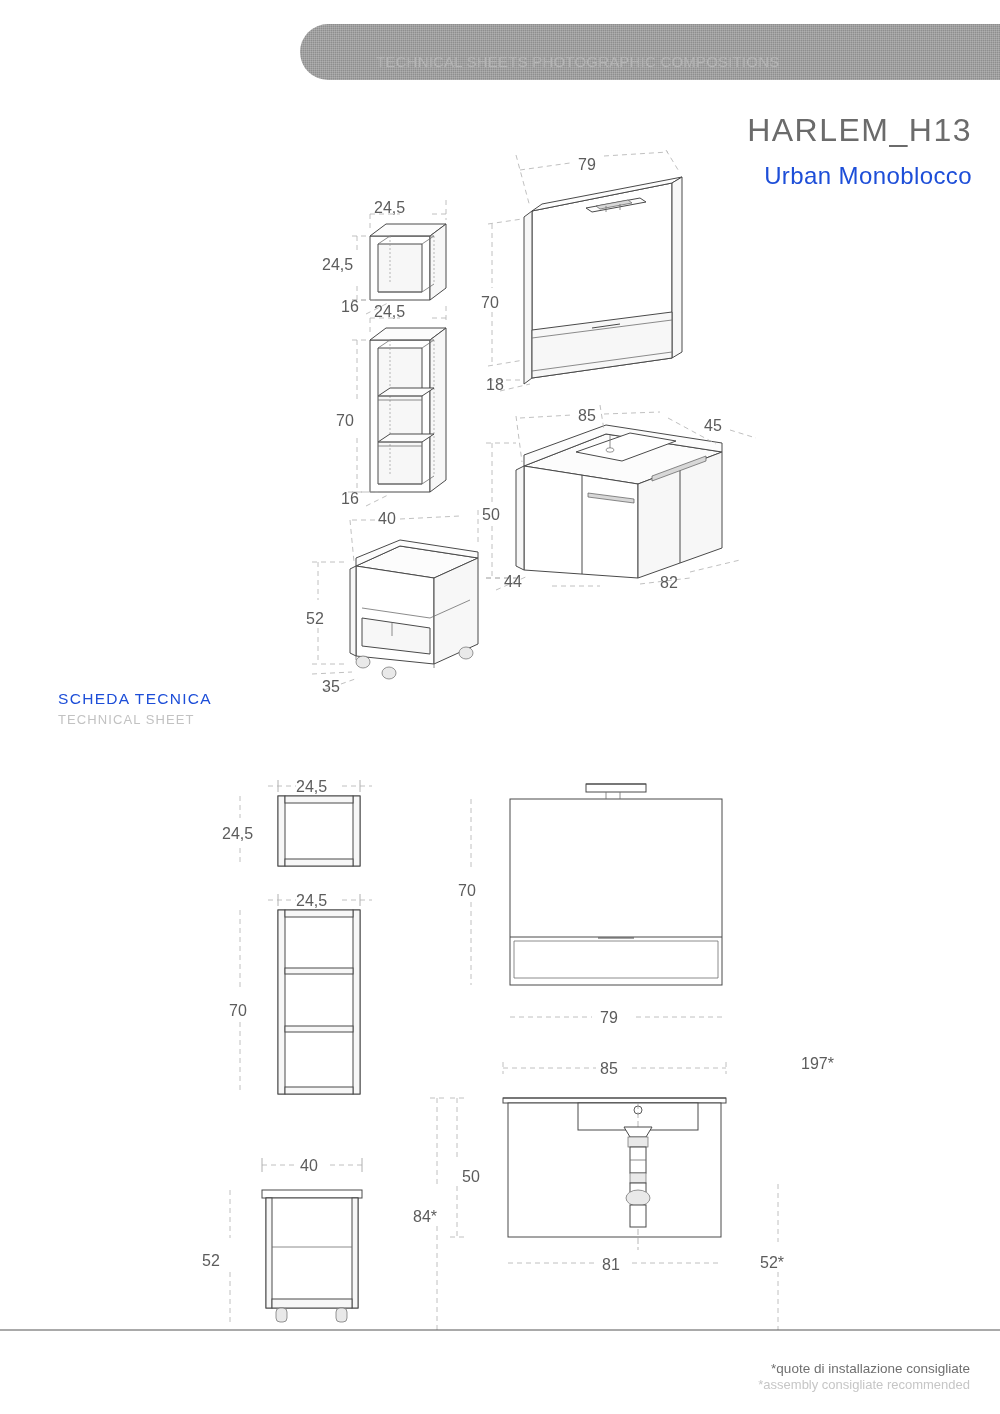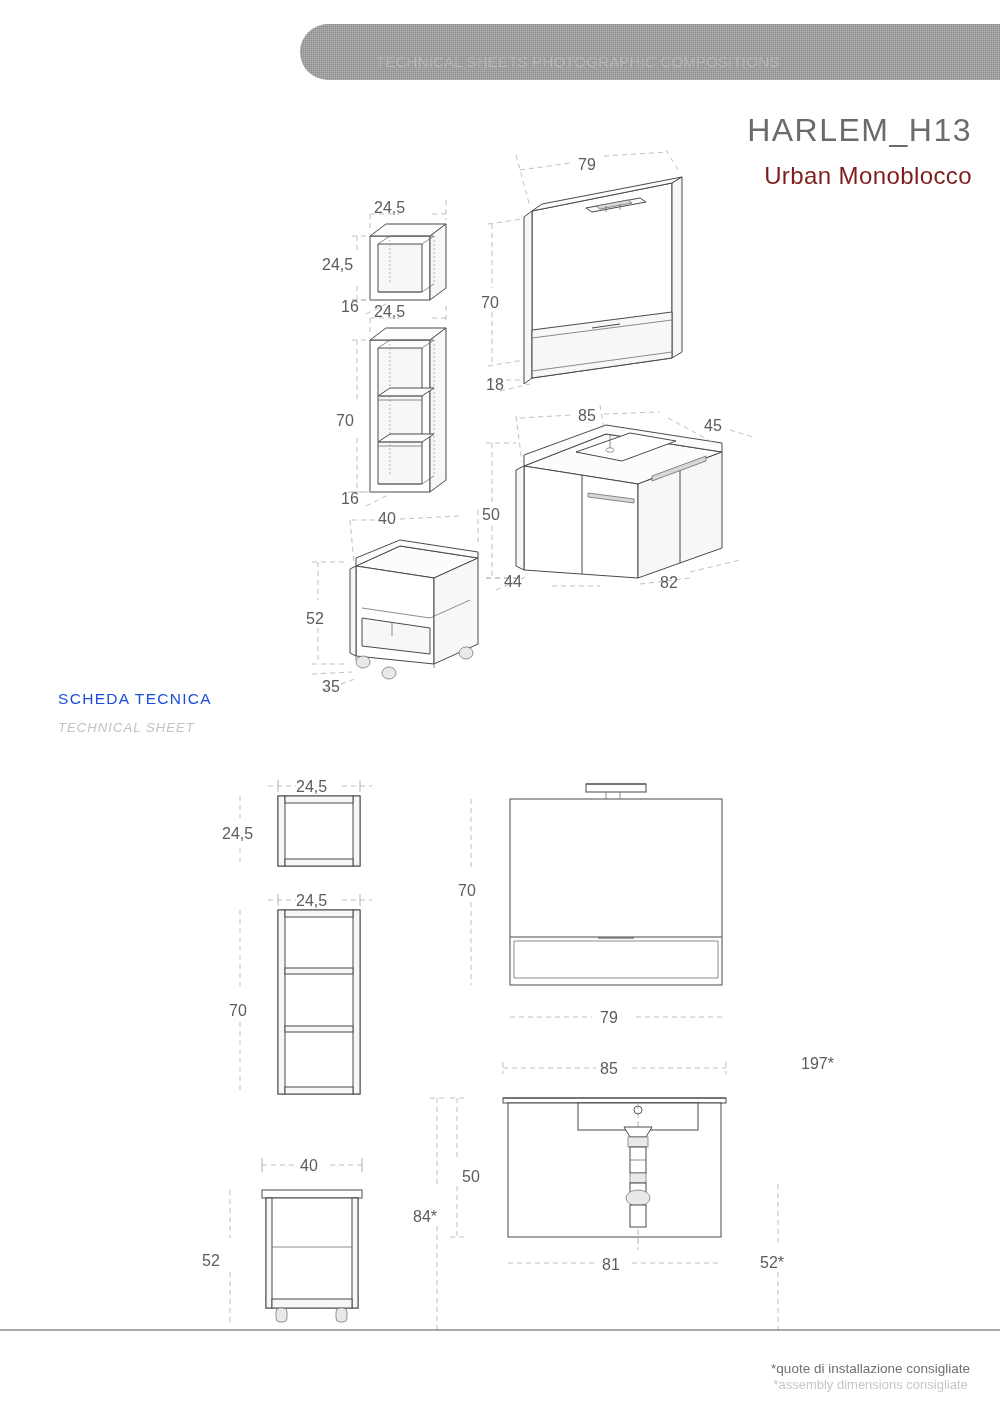--- a/index.html
+++ b/index.html
@@ -31,30 +31,30 @@
   }
 
   
   .prod-title{
     position:absolute;right:28px;top:112px;
     font-size:32px;color:#6b6b6b;letter-spacing:1.5px;font-weight:400;
     white-space:nowrap;
   }
   .prod-sub{
     position:absolute;right:28px;top:162px;
-    font-size:24px;color:#7f1d1d;letter-spacing:.4px;white-space:nowrap;
+    font-size:24px;color:#1d4ed8;letter-spacing:.4px;white-space:nowrap;
   }
 
   
   .sec-cap{position:absolute;left:58px;top:690px;}
   .sec-cap .l1{font-size:15.5px;color:#1d4ed8;letter-spacing:1.3px;white-space:nowrap;}
-  .sec-cap .l2{font-size:13px;color:#c2c2c2;letter-spacing:1.1px;white-space:nowrap;margin-top:12px;font-style:italic;}
+  .sec-cap .l2{font-size:13px;color:#c2c2c2;letter-spacing:1.1px;white-space:nowrap;margin-top:4px;}
 
   
-  .foot{position:absolute;right:30px;bottom:22px;text-align:center;}
+  .foot{position:absolute;right:30px;bottom:22px;text-align:right;}
   .foot .f1{font-size:13.5px;color:#6f6f6f;white-space:nowrap;}
   .foot .f2{font-size:13px;color:#c6c6c6;white-space:nowrap;margin-top:1px;}
 
   
   svg.draw{position:absolute;left:0;top:0;width:1000px;height:1414px;overflow:visible;}
   .ln{stroke:#4a4a4a;stroke-width:1;fill:none;}
   .ln-thin{stroke:#6e6e6e;stroke-width:.8;fill:none;}
   .ln-lt{stroke:#9a9a9a;stroke-width:.7;fill:none;}
   .face{fill:#ffffff;stroke:#4a4a4a;stroke-width:1;}
   .face-l{fill:#f7f7f7;stroke:#4a4a4a;stroke-width:1;}
@@ -78,21 +78,21 @@
   <div class="prod-title">HARLEM_H13</div>
   <div class="prod-sub">Urban Monoblocco</div>
 
   <div class="sec-cap">
     <div class="l1">SCHEDA TECNICA</div>
     <div class="l2">TECHNICAL SHEET</div>
   </div>
 
   <div class="foot">
     <div class="f1">*quote di installazione consigliate</div>
-    <div class="f2">*assembly dimensions consigliate</div>
+    <div class="f2">*assembly consigliate recommended</div>
   </div>
 
   <svg class="draw" viewBox="0 0 1000 1414">
 
     <g>
 
       <polygon class="face" points="370,236 430,236 430,300 370,300"></polygon>
       <polygon class="face-t" points="370,236 386,224 446,224 430,236"></polygon>
       <polygon class="face-l" points="430,236 446,224 446,288 430,300"></polygon>
 

